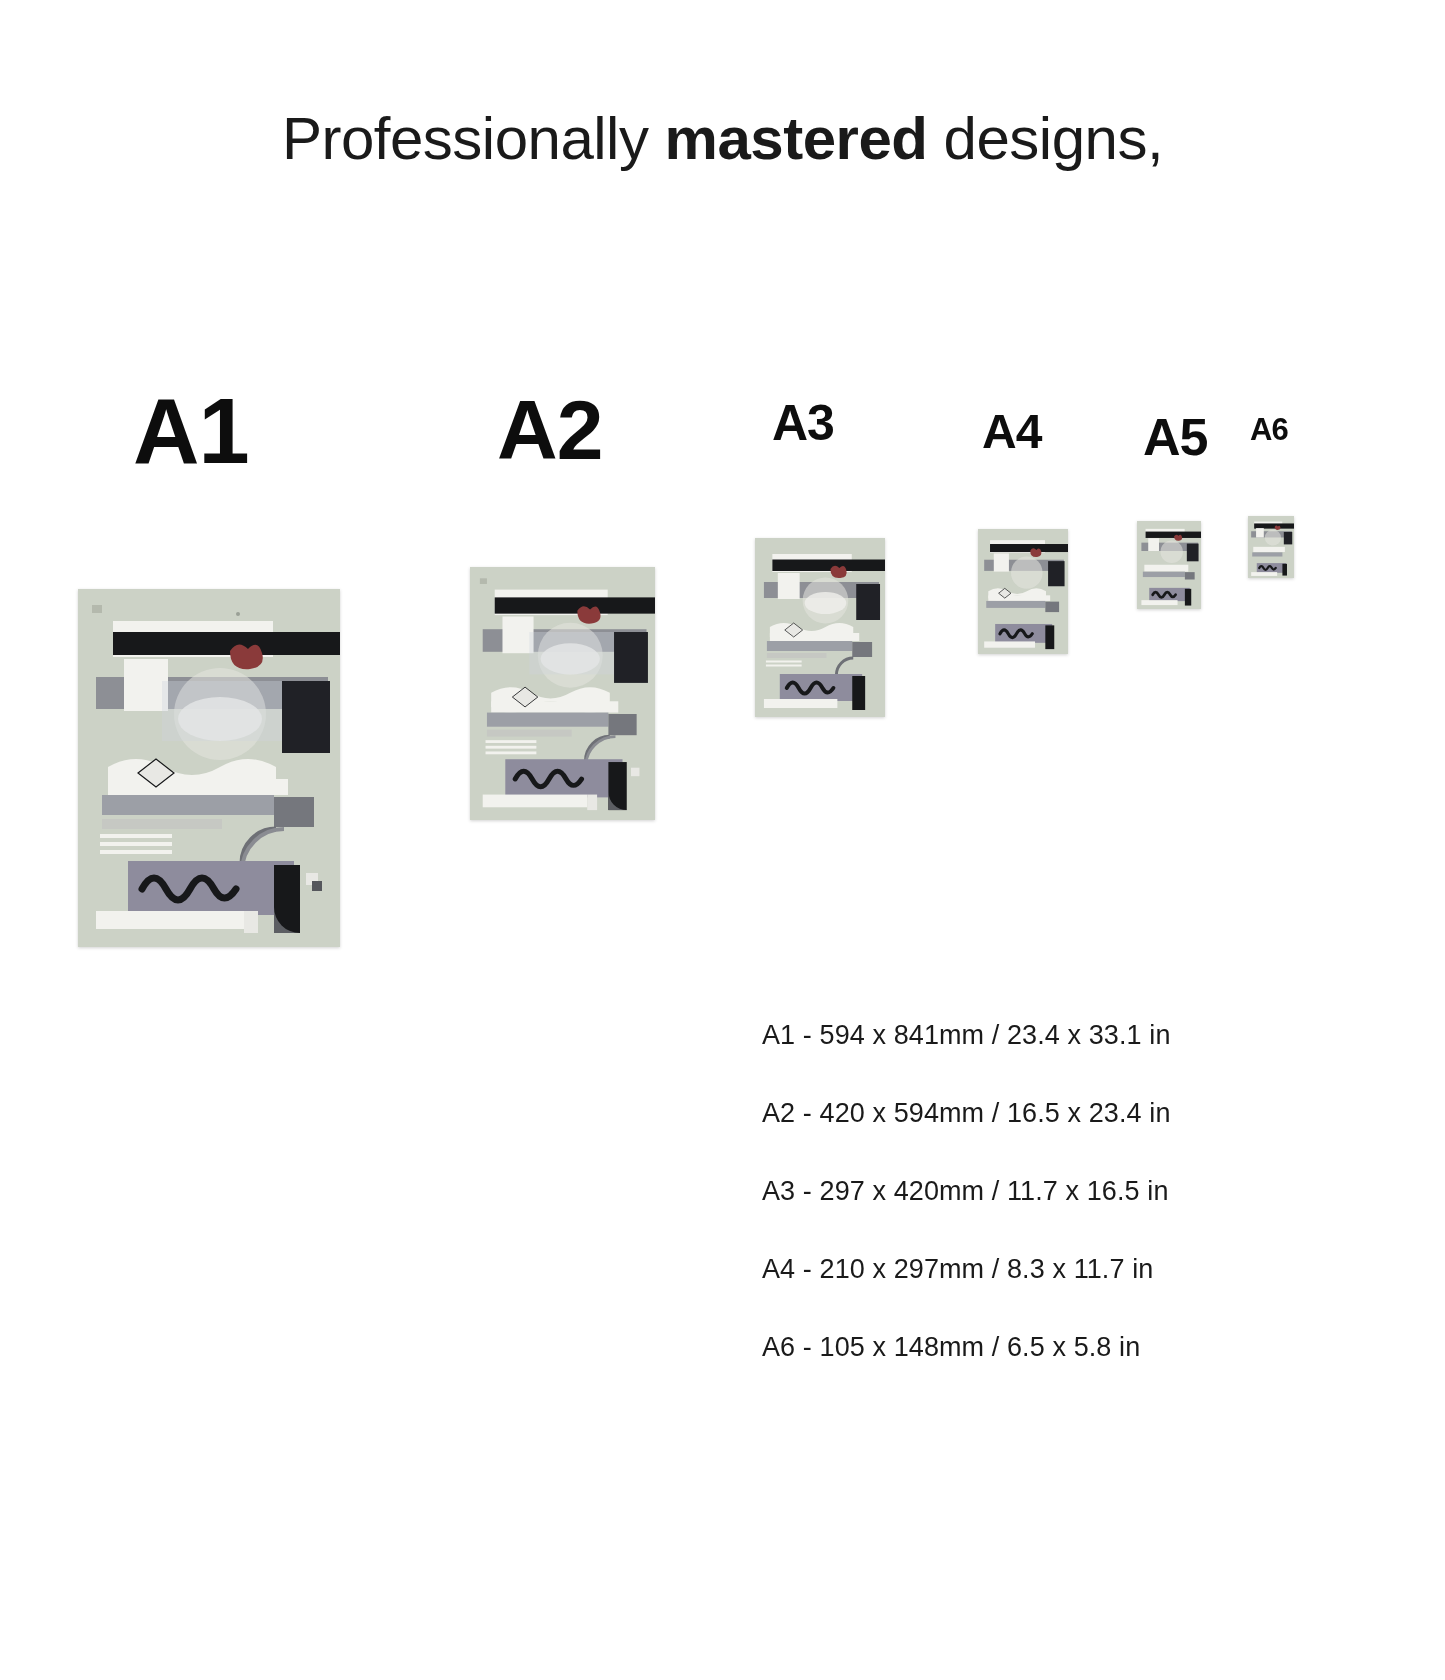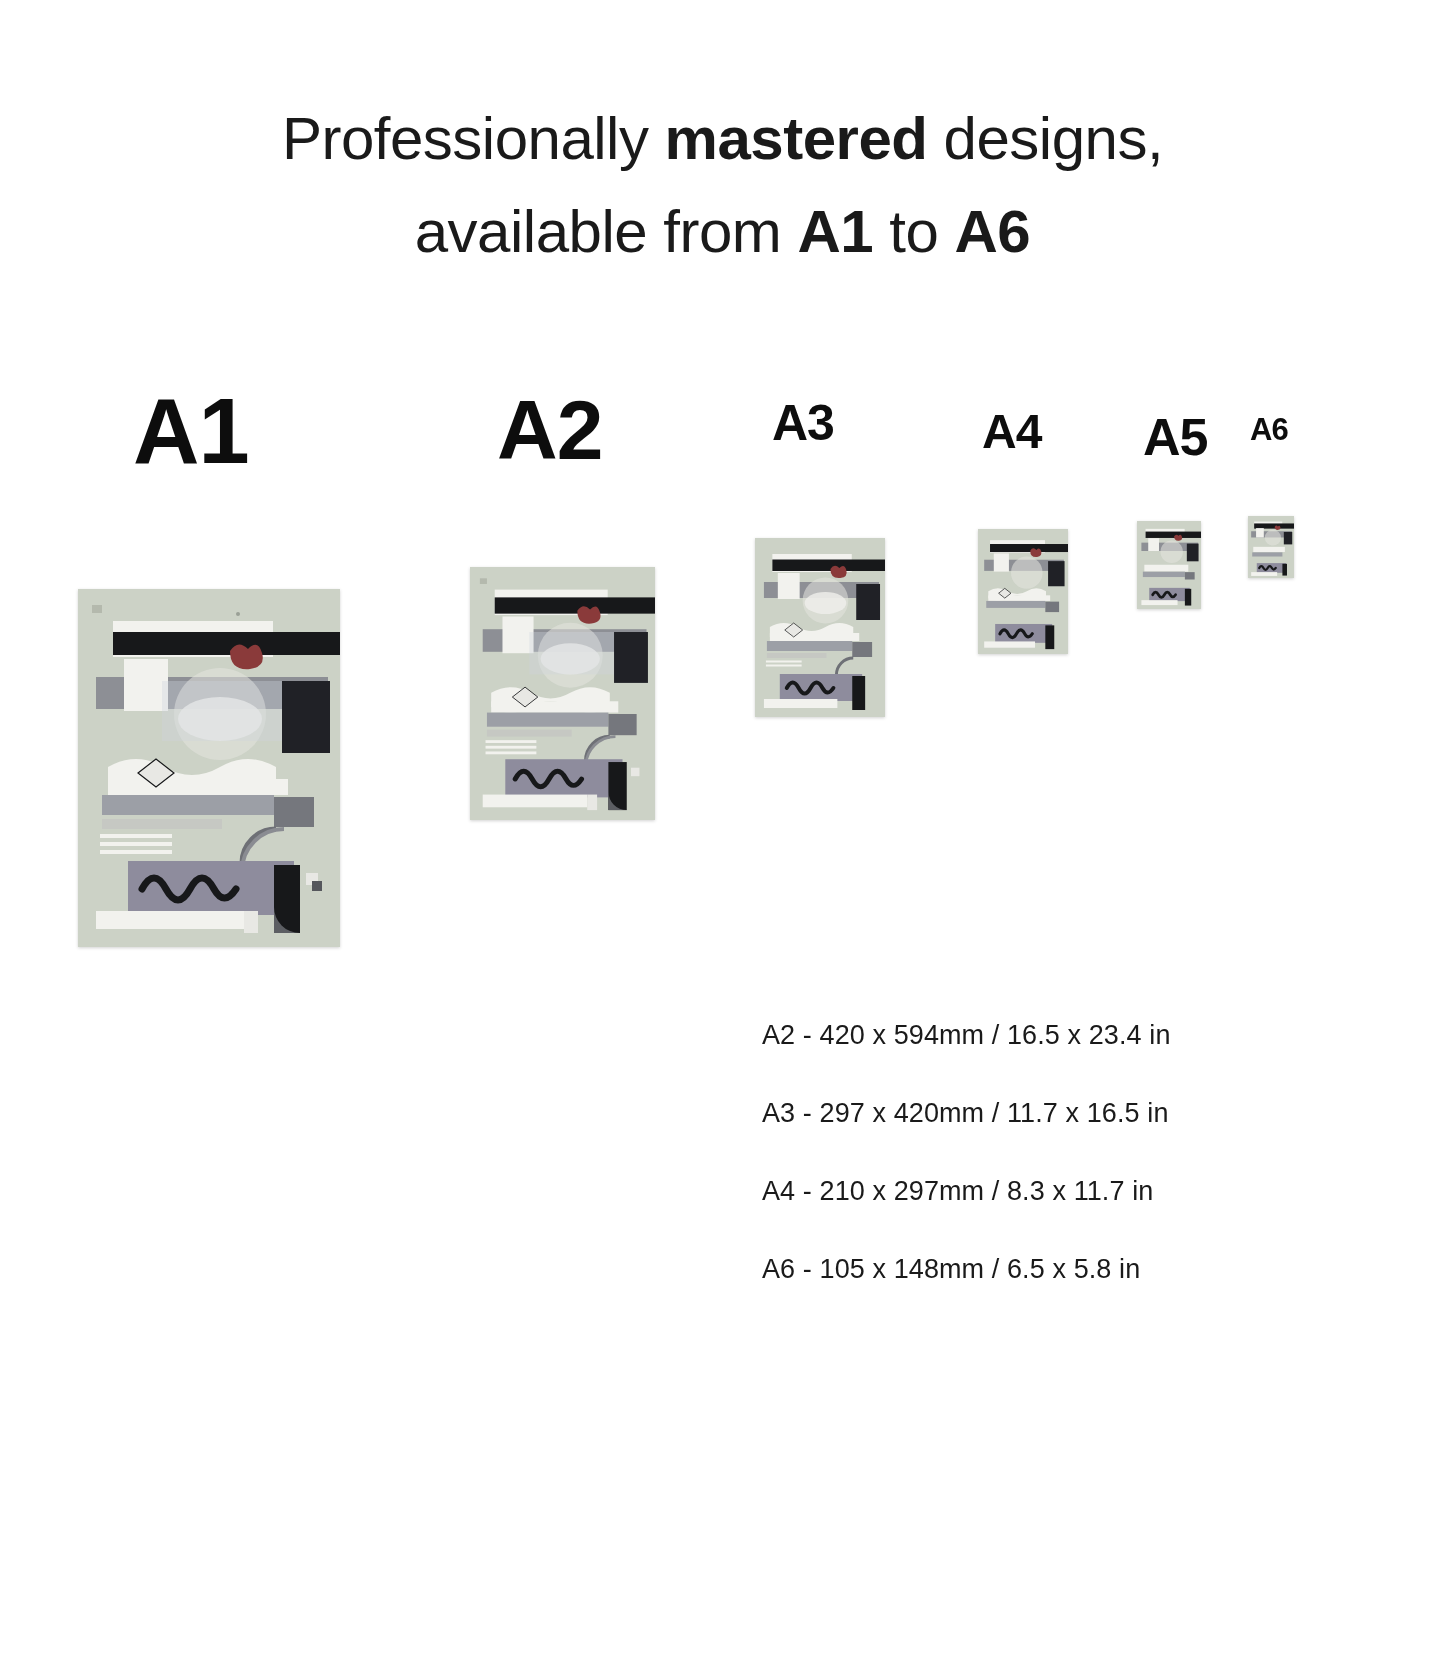--- a/index.html
+++ b/index.html
@@ -64,21 +64,20 @@
     margin-bottom: 51px;
     white-space: nowrap;
     letter-spacing: 0.1px;
   }
 </style>
 </head>
 <body>
 
 <div class="heading">
   <span><span>Professionally </span><span class="bold">mastered</span><span> designs,</span></span>
-  <span class="heading-line2"><span>available from </span><span class="bold">A1</span><span> to </span><span class="bold">A6</span></span>
 </div>
 
 <div class="size-label" style="left:133px; top:385px; font-size:92px;">A1</div>
 <div class="size-label" style="left:497px; top:388px; font-size:84px;">A2</div>
 <div class="size-label" style="left:772px; top:398px; font-size:50px;">A3</div>
 <div class="size-label" style="left:982px; top:408px; font-size:48px;">A4</div>
 <div class="size-label" style="left:1143px; top:411px; font-size:52px;">A5</div>
 <div class="size-label" style="left:1250px; top:414px; font-size:31px;">A6</div>
 
 <div class="poster" style="left:78px; top:589px; width:262px; height:358px;">
@@ -250,17 +249,18 @@
     <rect x="30" y="178" width="180" height="30" fill="#f2f2ee"></rect>
     <rect x="24" y="210" width="172" height="24" fill="#9c9fa6"></rect>
     <rect x="50" y="272" width="166" height="56" fill="#8e8c9d"></rect>
     <path d="M64 300 q12 -22 24 0 q12 22 24 0 q12 -22 24 0 q10 18 22 0" fill="none" stroke="#17181a" stroke-width="13" stroke-linecap="round"></path>
     <rect x="18" y="324" width="148" height="22" fill="#f2f2ee"></rect>
     <rect x="196" y="276" width="26" height="68" fill="#17181a"></rect>
   </svg>
 </div>
 
 <div class="dims">
+  <div class="dim-row">A1 - 594 x 841mm  /  23.4 x 33.1 in</div>
   <div class="dim-row">A2  - 420 x 594mm / 16.5 x 23.4 in</div>
   <div class="dim-row">A3 - 297 x 420mm  /  11.7 x 16.5 in</div>
   <div class="dim-row">A4  - 210 x 297mm  /  8.3 x 11.7 in</div>
   <div class="dim-row">A6 - 105 x 148mm / 6.5 x 5.8 in</div>
 </div>
 
 </body></html>

